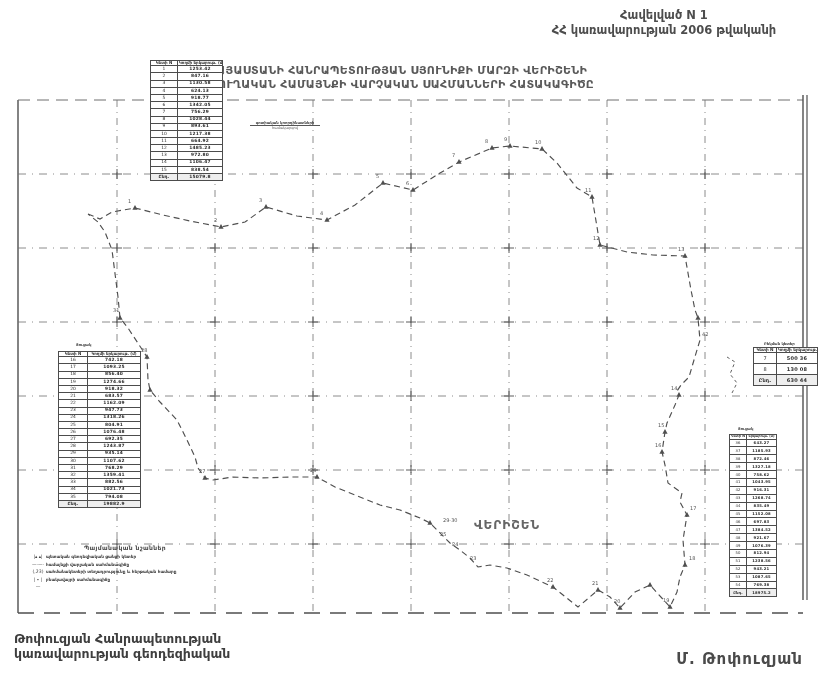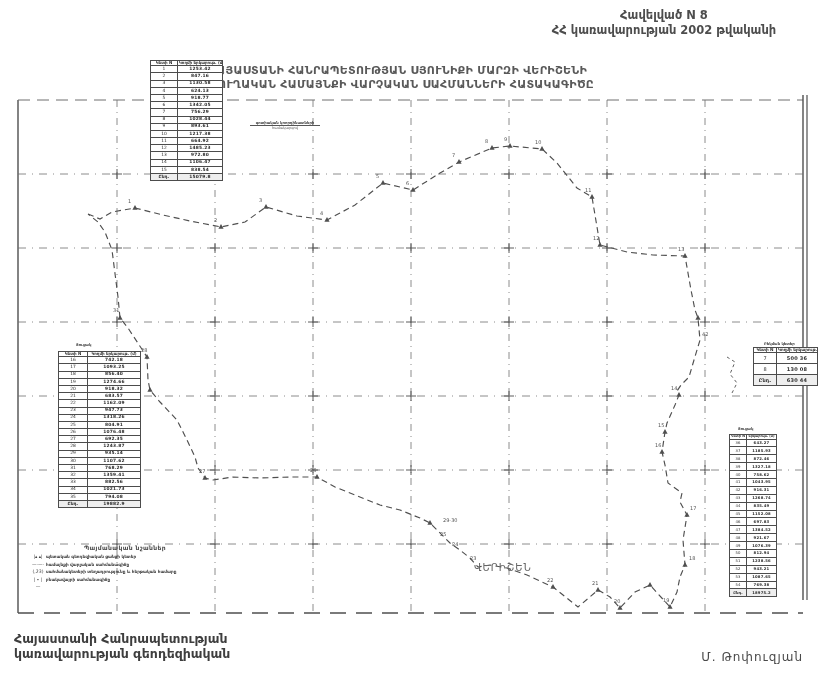--- a/index.html
+++ b/index.html
@@ -41,32 +41,32 @@
   .legend-item{display:flex;align-items:center;margin:2.5px 0;}
   .legend-sym{width:16px;font-size:4.6px;color:#3f3f3f;flex:0 0 16px;
     text-align:center;filter:blur(.2px);}
   .legend-txt{font-size:4.2px;color:#383838;filter:blur(.35px);font-weight:700;}
   
   .small-note{top:120px;left:250px;width:70px;text-align:center;z-index:3;}
   .small-note .l1{font-size:3.8px;color:#444;border-bottom:.5px solid #555;
     filter:blur(.3px);font-weight:700;}
   .small-note .l2{font-size:3.5px;color:#555;filter:blur(.35px);}
   
-  .settlement{top:518px;left:474px;font-size:10px;font-weight:400;color:#666;
-    letter-spacing:1px;filter:blur(.25px);z-index:2;margin-top:44px;}
+  .settlement{top:518px;left:474px;font-size:12px;font-weight:700;color:#666;
+    letter-spacing:1px;filter:blur(.25px);z-index:2;}
   
   .sig{top:631px;left:14px;font-size:12.5px;font-weight:700;color:#3e3e3e;line-height:1.22;}
-  .signer{top:650px;right:28px;font-size:12px;font-weight:400;color:#4a4a4a;letter-spacing:1px;}
+  .signer{top:650px;right:28px;font-size:15px;font-weight:700;color:#4a4a4a;letter-spacing:1px;}
 </style>
 </head>
 <body>
 
 <div class="abs annex">
-  <div>Հավելված N 8</div>
-  <div>ՀՀ կառավարության 2002 թվականի</div>
+  <div>Հավելված N 1</div>
+  <div>ՀՀ կառավարության 2006 թվականի</div>
 </div>
 
 <div class="abs map-title">
   <div>ՀԱՅԱՍՏԱՆԻ ՀԱՆՐԱՊԵՏՈՒԹՅԱՆ ՍՅՈՒՆԻՔԻ ՄԱՐԶԻ ՎԵՐԻՇԵՆԻ</div>
   <div>ԳՅՈՒՂԱԿԱՆ ՀԱՄԱՅՆՔԻ ՎԱՐՉԱԿԱՆ ՍԱՀՄԱՆՆԵՐԻ ՀԱՏԱԿԱԳԻԾԸ</div>
 </div>
 
 <svg id="map-svg" class="abs" width="831" height="680" viewBox="0 0 831 680">
     <line x1="18" y1="100" x2="18" y2="613" stroke="#4f4f4f" stroke-width="1.4"></line>
     <line x1="18" y1="100" x2="803" y2="100" stroke="#6e6e6e" stroke-width="1" stroke-dasharray="12 7"></line>
@@ -557,16 +557,16 @@
         <span class="legend-txt">բնակավայրի սահմանագիծը</span>
       </div>
       <div class="legend-item">
         <span class="legend-sym">—</span>
         <span class="legend-txt"></span>
       </div>
     </div>
 </div>
 
 <div class="abs sig">
-  <div>Հայաստանի Հանրապետության</div>
+  <div>Թոփուզյան Հանրապետության</div>
   <div>կառավարության գեոդեզիական</div>
 </div>
 <div class="abs signer">Մ. Թոփուզյան</div>
 
 </body></html>

